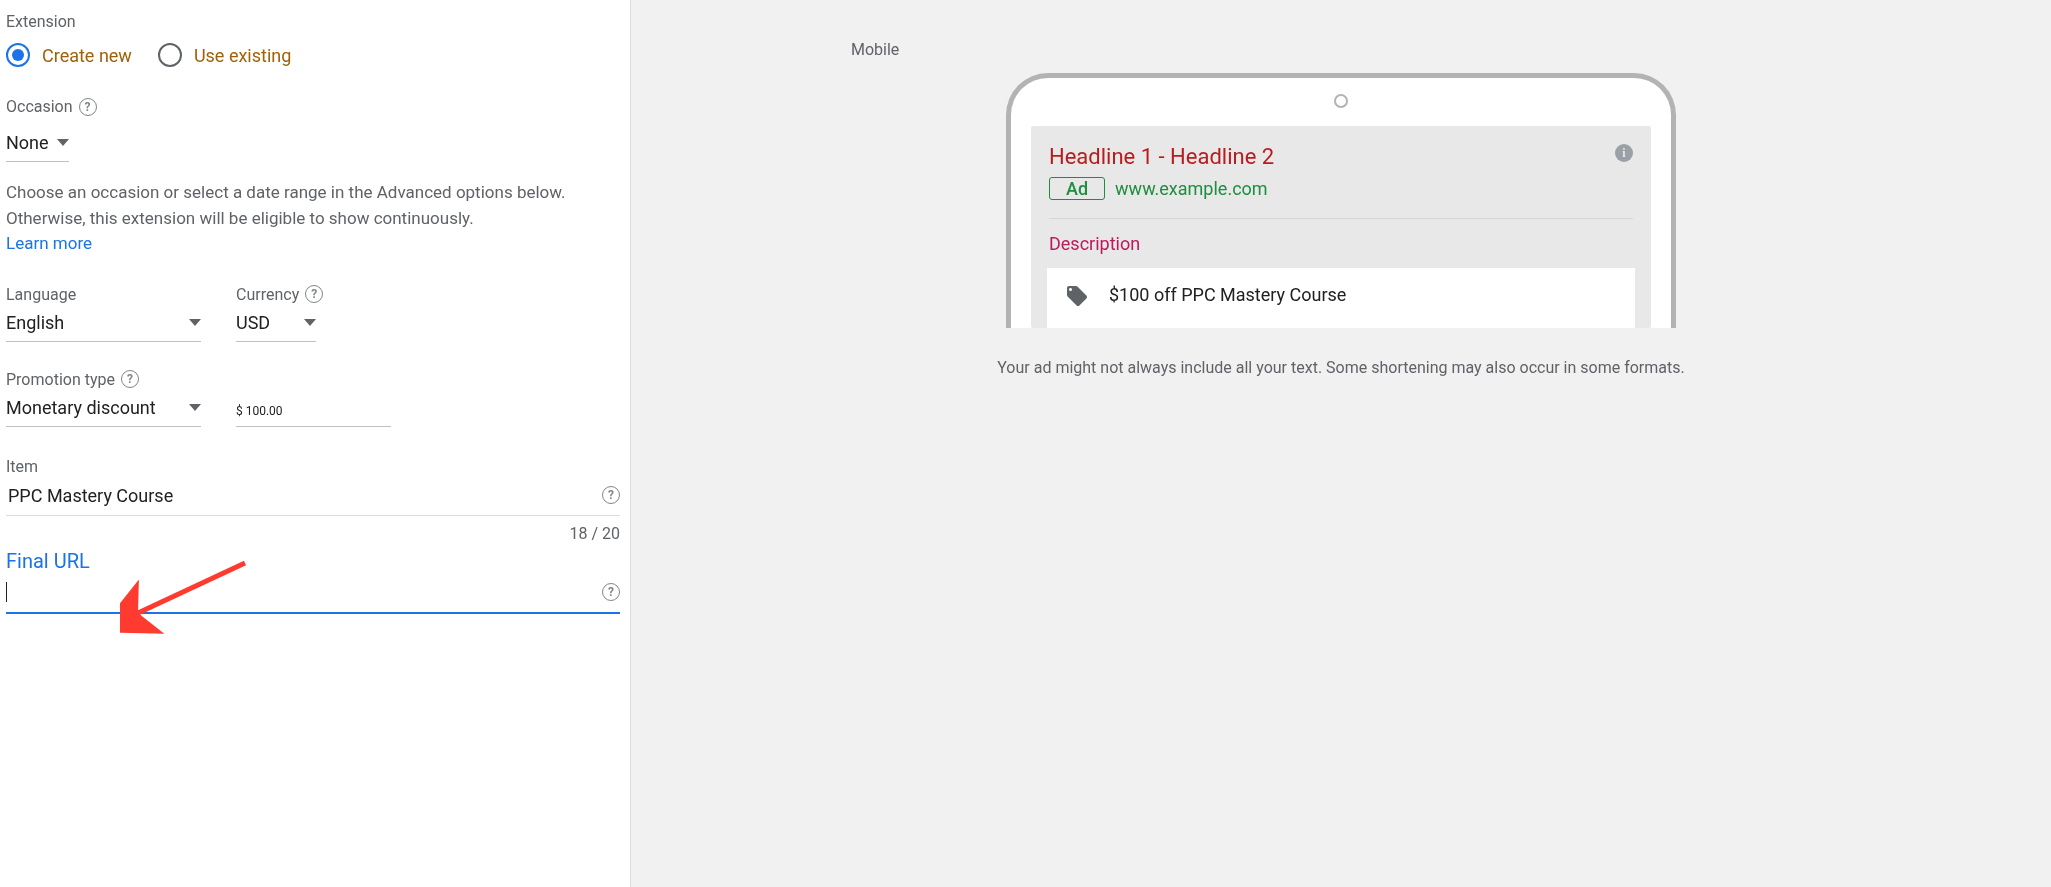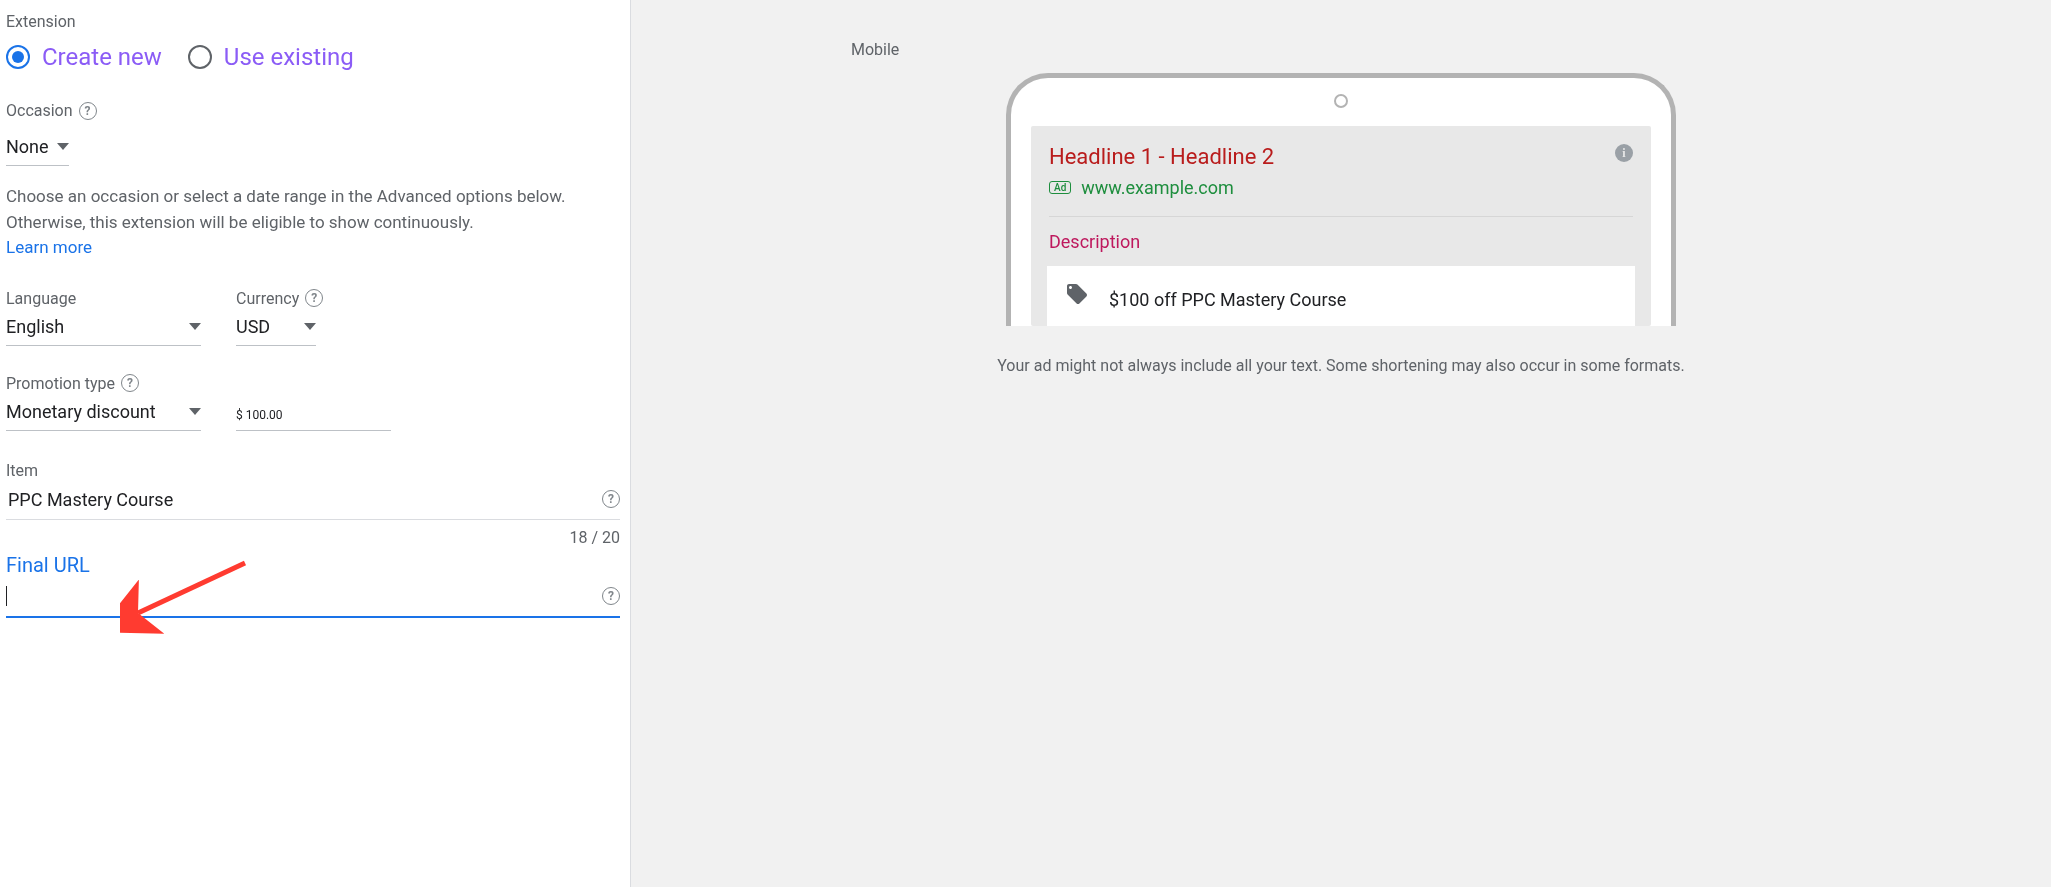--- a/index.html
+++ b/index.html
@@ -56,22 +56,22 @@
     justify-content: center;
   }
   .radio-circle.selected {
     border-color: #1a73e8;
   }
   .radio-inner {
     width: 12px; height: 12px; border-radius: 50%;
     background: #1a73e8;
   }
   .radio-label {
-    font-size: 24px;
-    color: #8b5cf6;
+    font-size: 18px;
+    color: #a16207;
   }
   .help-icon {
     width: 18px; height: 18px;
     border: 1.6px solid #80868b;
     border-radius: 50%;
     display: inline-flex;
     align-items: center;
     justify-content: center;
     color: #80868b;
     font-size: 12px;
@@ -259,39 +259,39 @@
   }
   .url-line {
     display: flex;
     align-items: center;
     gap: 10px;
     margin-bottom: 18px;
   }
   .ad-badge {
     border: 1.5px solid #1e8e3e;
     color: #1e8e3e;
-    font-size: 10px;
-    padding: 0 4px;
+    font-size: 18px;
+    padding: 0 16px;
     border-radius: 3px;
     font-weight: 500;
   }
   .display-url {
     color: #1e8e3e;
     font-size: 18px;
   }
   .description-row {
     border-top: 1px solid #d6d6d6;
     padding: 14px 0;
     color: #be185d;
     font-size: 18px;
   }
   .promo-line {
     background: #fff;
     display: flex;
-    align-items: flex-end;
+    align-items: flex-start;
     gap: 20px;
     padding: 16px 18px;
     font-size: 18px;
     color: #202124;
     margin: 0 -2px;
   }
   .tag-icon svg { width: 24px; height: 24px; }
   .disclaimer {
     color: #5f6368;
     font-size: 16px;

